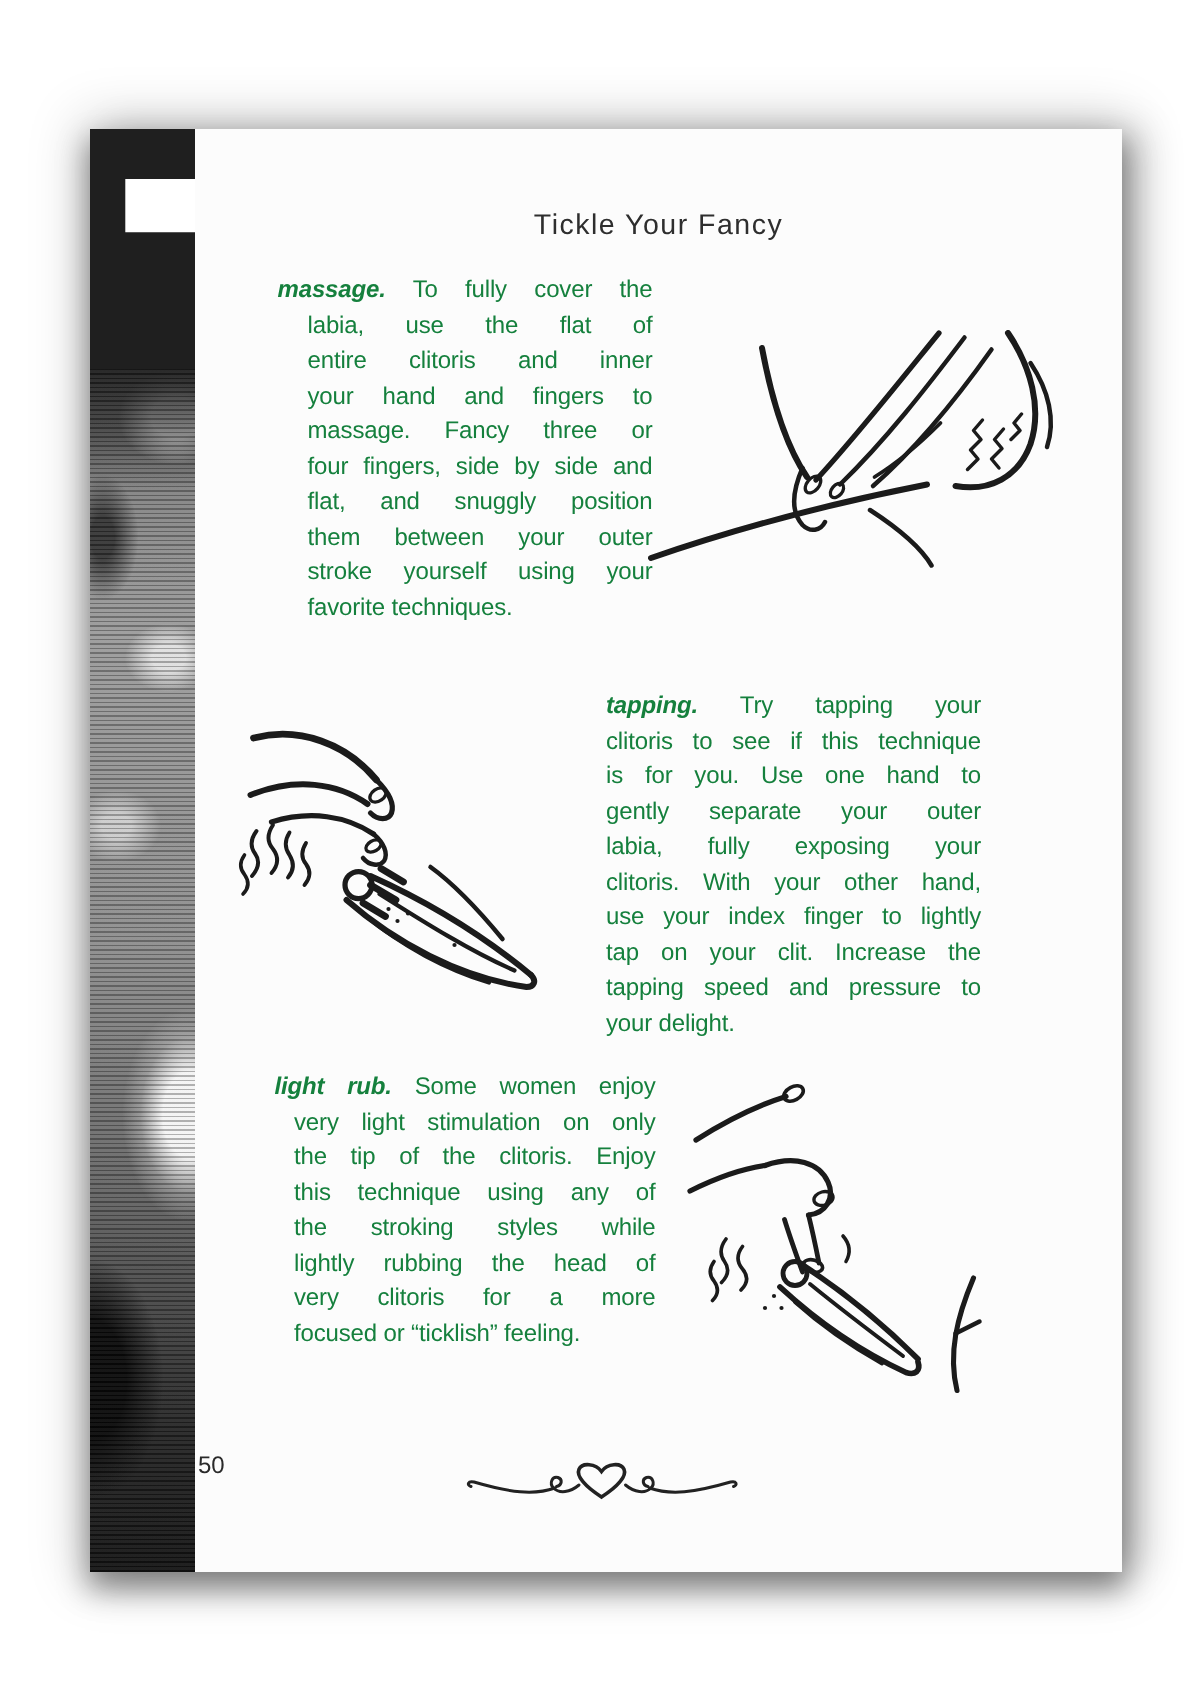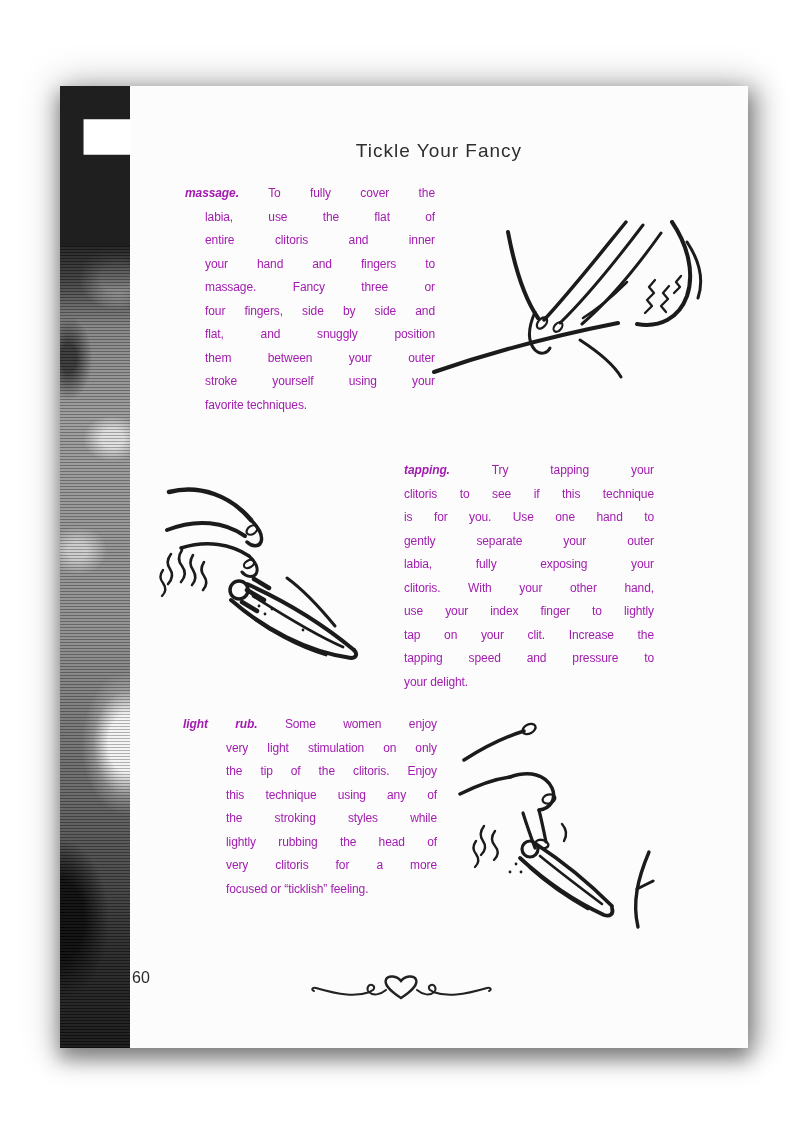--- a/index.html
+++ b/index.html
@@ -35,32 +35,32 @@
       radial-gradient(70px 115px at 0% 84%, rgba(8,8,8,0.95) 0 35%, rgba(8,8,8,0) 70%),
       linear-gradient(180deg, #6f6f6f 0%, #9b9b9b 22%, #8d8d8d 48%, #666 68%, #262626 88%, #141414 100%);
   }
 
   .title {
     position:absolute; left:70px; right:0; top:54px;
     text-align:center; font-size:19px; letter-spacing:1px;
     color:#2e2e2e; font-weight:400;
   }
 
-  .para { position:absolute; color:#a21caf; font-size:12px; }
+  .para { position:absolute; color:#15803d; font-size:16px; }
   .pline {
     height:23.5px; line-height:23.5px; white-space:nowrap;
     text-align:justify; text-align-last:justify; letter-spacing:-0.1px;
   }
   .pline.last { text-align-last:left; }
   .lead { font-weight:bold; font-style:italic; }
   .p1 { left:125px; top:96px;  width:250px; }
   .p1 .ind { margin-left:20px; }
   .p2 { left:308px; top:373px; width:250px;margin-left:36px; }
   .p3 { left:123px; top:627px; width:254px; }
-  .p3 .ind { margin-left:43px; }
+  .p3 .ind { margin-left:13px; }
 
   .illus { position:absolute; }
   .illus path, .illus ellipse, .illus circle { fill:none; stroke:#1b1b1b; stroke-linecap:round; stroke-linejoin:round; }
   .illus .dot { fill:#1b1b1b; stroke:none; }
   .illus1 { left:370px; top:134px; width:305px; height:175px; }
   .illus2 { left:95px;  top:392px; width:215px; height:185px; }
   .illus3 { left:390px; top:610px; width:220px; height:245px; }
 
   .pagenum { position:absolute; left:72px; top:883px; font-size:16px; color:#2a2a2a; }
   .flourish { position:absolute; left:244px; top:886px; width:195px; height:30px; }
@@ -197,21 +197,21 @@
       <path d="M45,135 q-6,8 0,15 q6,7 -1,14" stroke-width="2.4"></path>
       <path d="M26,145 q-5,7 0,13 q5,7 -1,13" stroke-width="2.4"></path>
       <path d="M112,128 q7,8 2,17" stroke-width="2.4"></path>
     </g>
     <g>
       <path d="M199,156 C188,182 182,206 188,231" stroke-width="3.4"></path>
       <path d="M187,193 L203,185" stroke-width="3"></path>
     </g>
   </svg>
 
-  <div class="pagenum">60</div>
+  <div class="pagenum">50</div>
 
   <svg class="flourish" viewBox="0 0 195 30">
     <path d="M97,26 C86,19 80,12 82,7.5 C84,3 93,3.5 97,9 C101,3.5 110,3 112,7.5 C114,12 108,19 97,26 Z" stroke-width="2.4"></path>
     <path d="M82,18 C76,23 69,24 65,20 C62,17 64,12 68,13 C71,14 71,18 67,19" stroke-width="2"></path>
     <path d="M66,20 C52,25 36,23 12,16 C8,15 7,18 10,19" stroke-width="2"></path>
     <path d="M113,18 C119,23 126,24 130,20 C133,17 131,12 127,13 C124,14 124,18 128,19" stroke-width="2"></path>
     <path d="M129,20 C143,25 159,23 183,16 C187,15 188,18 185,19" stroke-width="2"></path>
   </svg>
 
 </div>

